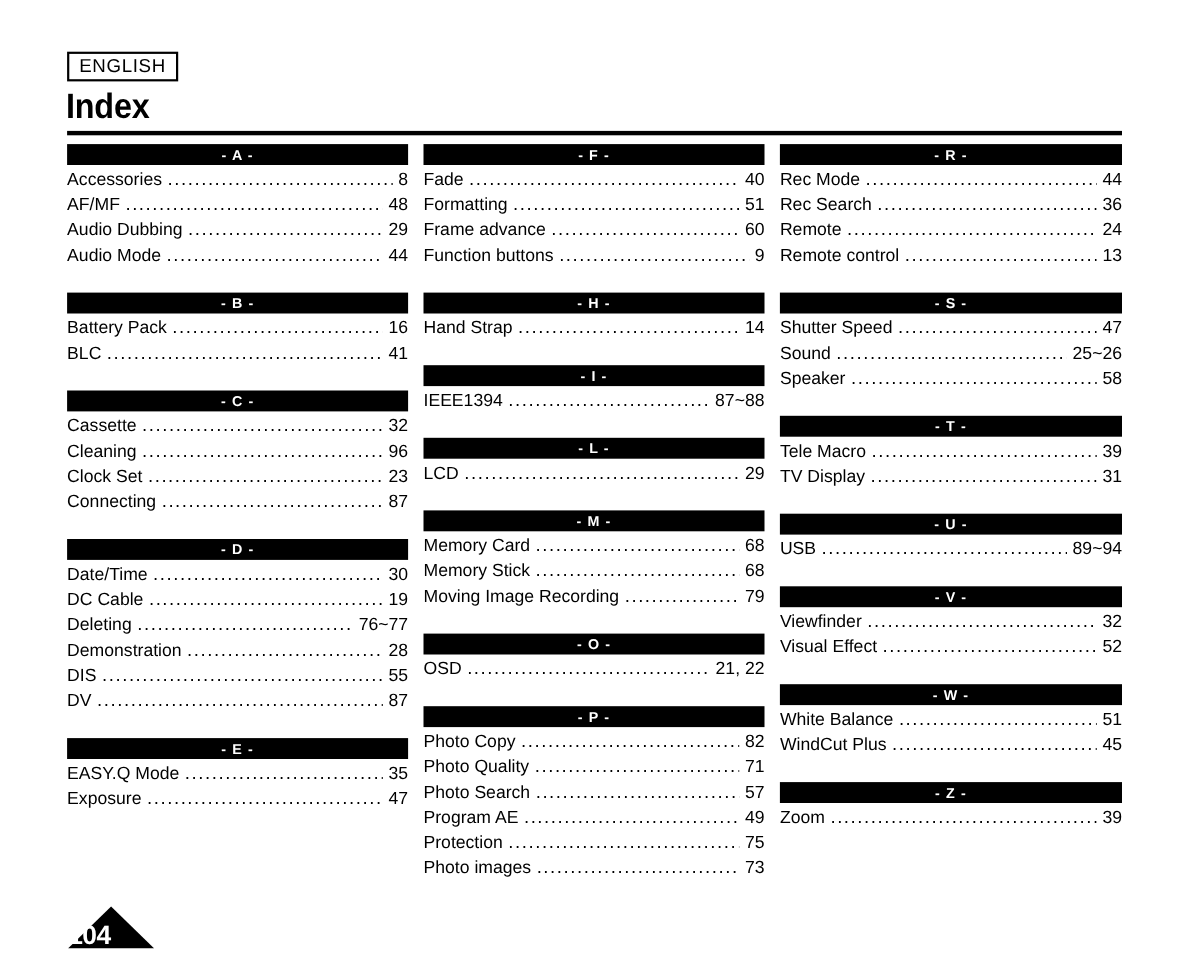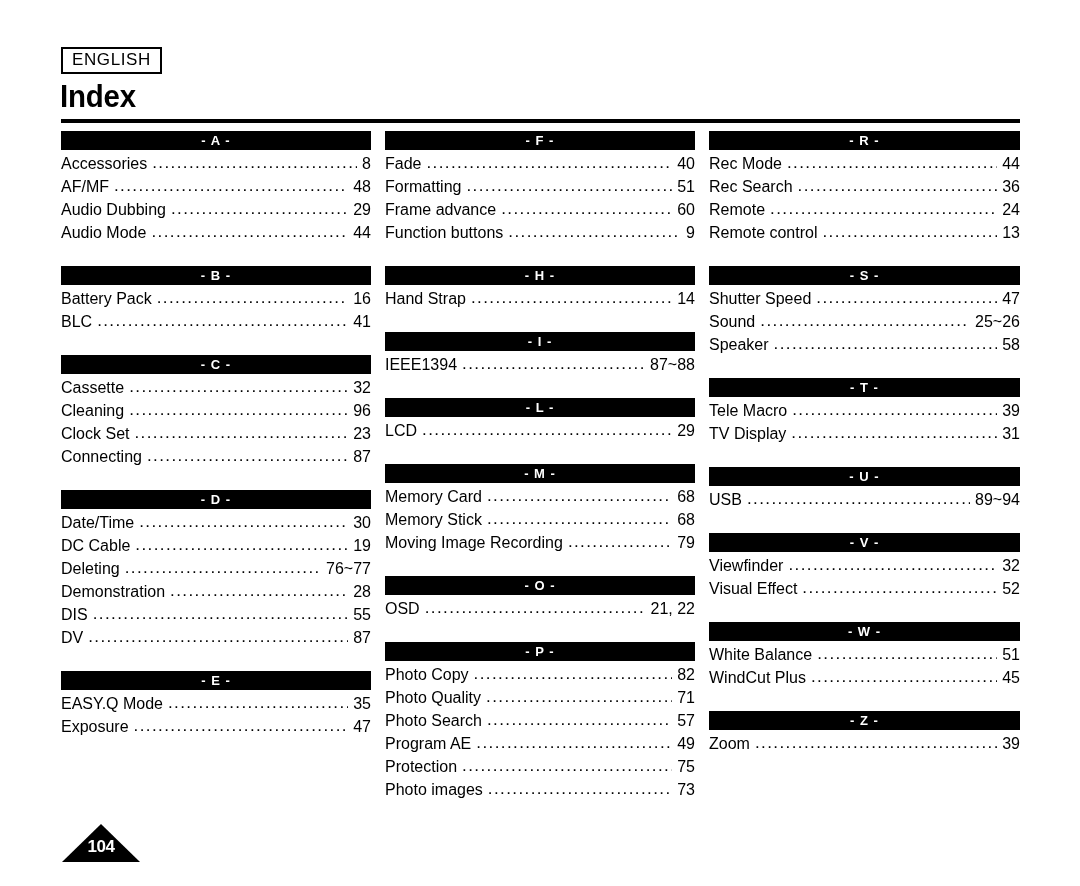--- a/index.html
+++ b/index.html
@@ -137,23 +137,23 @@
     width: 0; height: 0;
     border-left: 39px solid transparent;
     border-right: 39px solid transparent;
     border-bottom: 38px solid #000000;
   }
   .page-number .num {
     position: absolute;
     left: 0;
     top: 13px;
     width: 78px;
-    text-align: center;
+    text-align: left;
     color: #ffffff;
-    font-size: 17px;
+    font-size: 24px;
     font-weight: bold;
     letter-spacing: -0.5px;
   }
 </style>
 </head>
 <body>
 
 <div class="page">
 
   <div class="lang-badge">ENGLISH</div>

